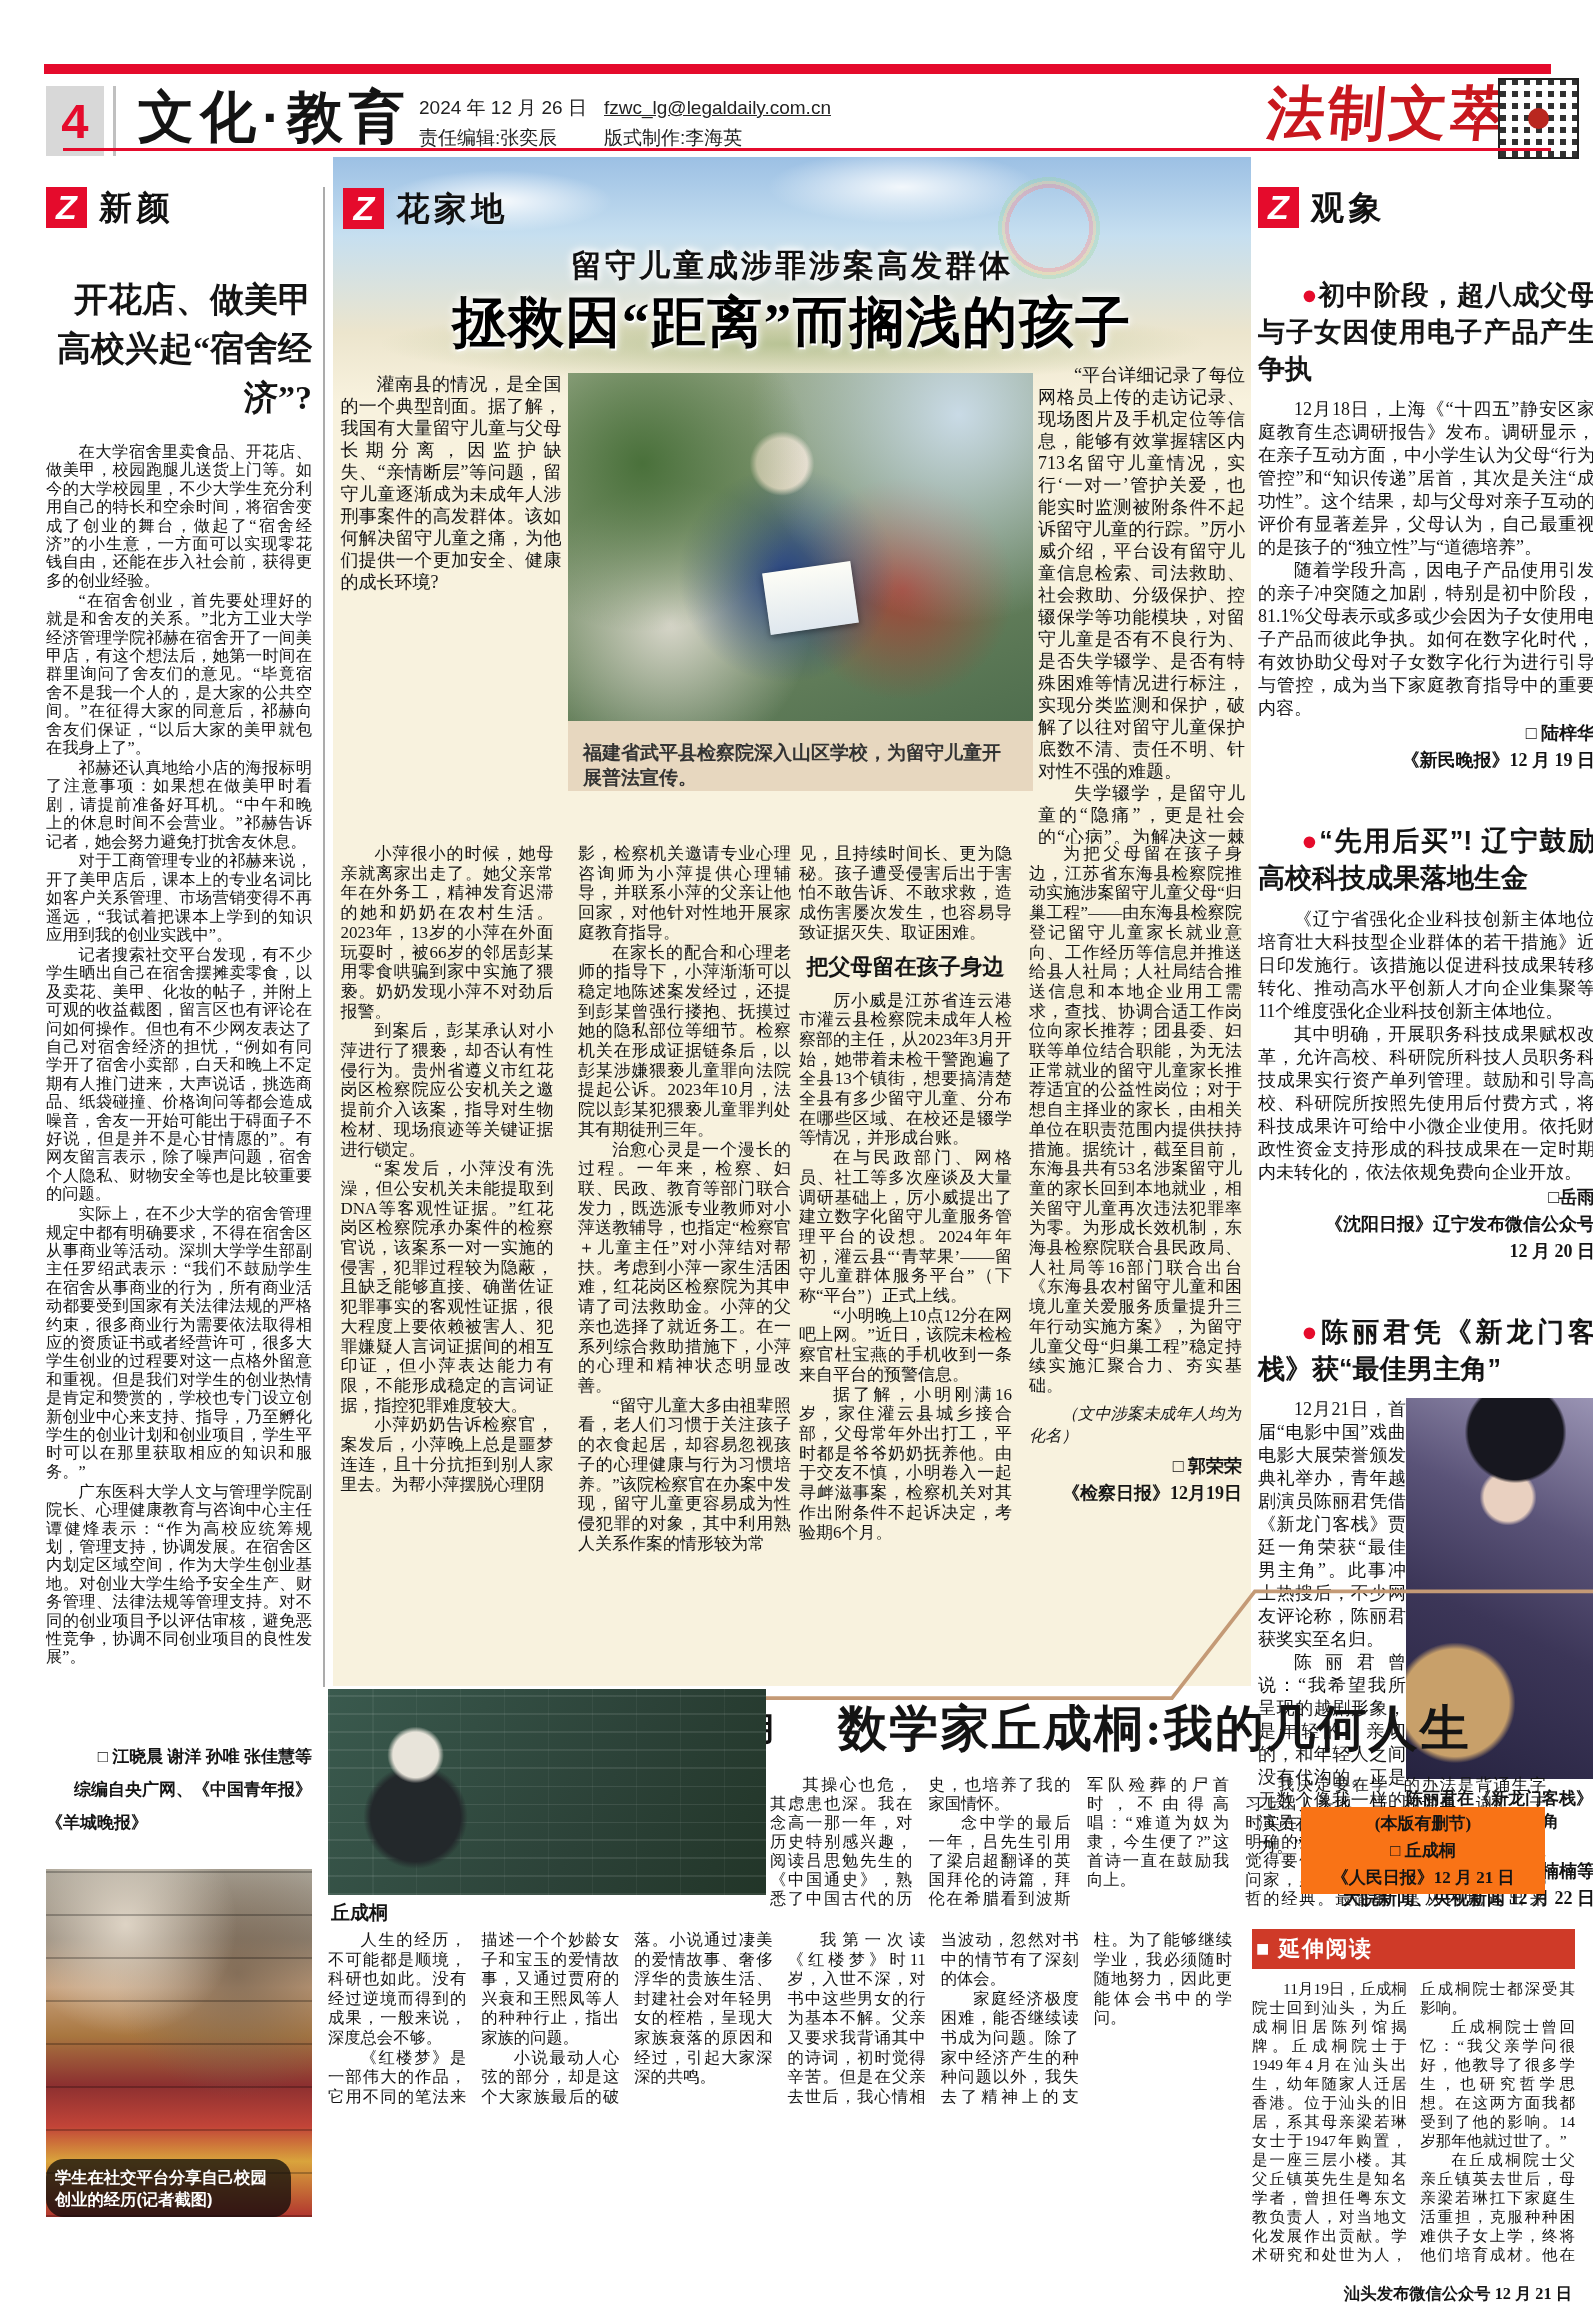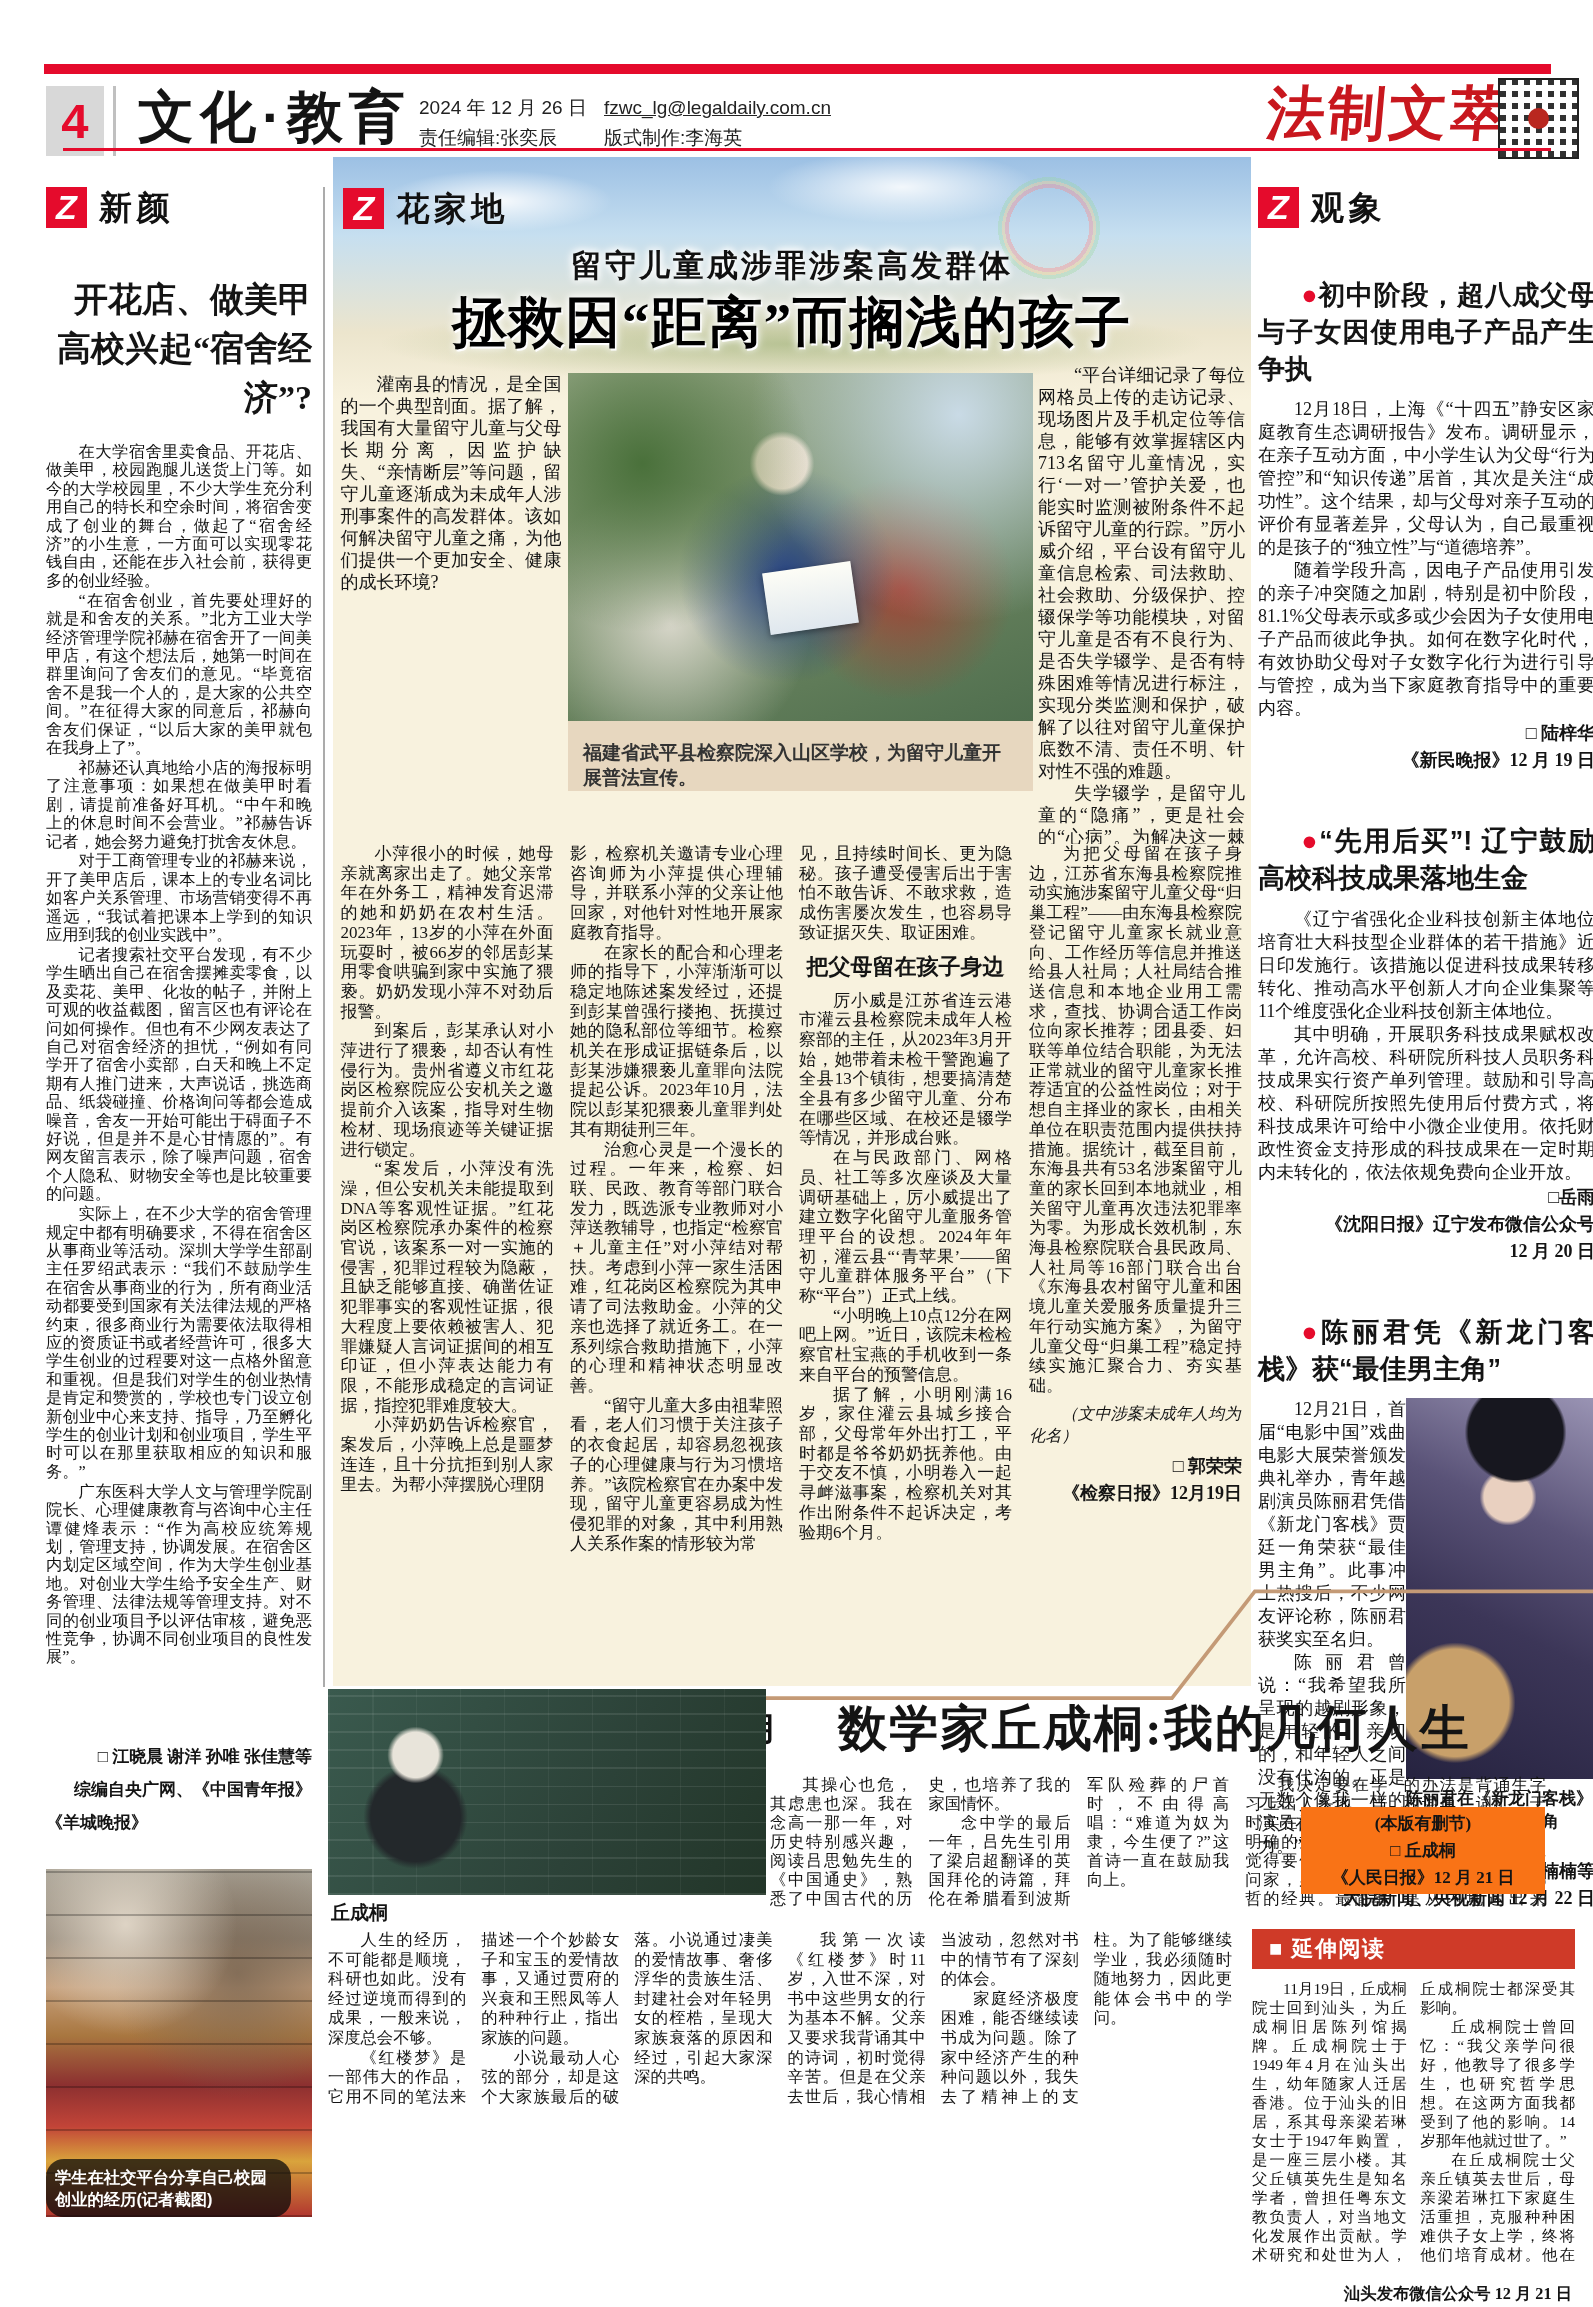--- a/index.html
+++ b/index.html
@@ -80,21 +80,21 @@
       radial-gradient(circle at 47% 58%,rgba(36,64,132,.95),transparent 34%),
       radial-gradient(circle at 72% 62%,rgba(170,58,48,.85),transparent 28%),
       radial-gradient(circle at 22% 72%,rgba(226,222,212,.9),transparent 32%),
       linear-gradient(160deg,#9fae8f,#6f8862 55%,#4f6e4e);}
   #mphoto:after{content:"";position:absolute;left:198px;top:194px;width:89px;height:62px;
       background:linear-gradient(180deg,#fdfdf6,#dfe7ee);transform:rotate(-8deg);box-shadow:0 2.2px 6px rgba(0,0,0,.4);}
   #mcap{left:235px;top:564px;width:465px;height:70px;background:#e7d7bf;box-sizing:border-box;
       padding:19px 15px 0;font:bold 19px/25px "Liberation Sans",sans-serif;color:#333;}
   #mcolR{left:705px;top:207px;width:207px;height:480px;}
   #mb1{left:7.4px;top:687px;width:213px;height:832px;}
-  #mb2{left:237px;top:687px;width:213px;height:832px;}
+  #mb2{left:245px;top:687px;width:213px;height:832px;}
   #mb3{left:466px;top:687px;width:213px;height:832px;}
   #mb4{left:696px;top:687px;width:213px;height:832px;}
   .subhead{font:bold 22px/36px "Liberation Sans",sans-serif;text-align:center;text-indent:0;margin:6px 0;}
   .mnote{font:italic 16.3px/22px "Liberation Serif",serif;text-indent:2em;margin-top:7.4px;}
   .mbyline{text-align:right;font:bold 18px/27px "Liberation Serif",serif;margin-top:6px;}
 
   
   #sidebar{left:1258px;top:187px;width:337px;}
   .sbtitle{font:bold 27px/37px "Liberation Sans",sans-serif;text-align:justify;text-indent:1.6em;margin:0 0 10.4px;}
   .sbtitle .dot{color:#e50b2c;}
@@ -126,21 +126,21 @@
   #bheadline{left:762px;top:1698px;width:785px;text-align:center;
       font:bold 49px/62px "Liberation Serif",serif;letter-spacing:2.2px;}
   #regC{left:770px;top:1775px;width:776px;height:139px;column-count:5;column-gap:16.3px;
       font:16.3px/19px "Liberation Serif",serif;overflow:hidden;}
   #bylineC{left:1301px;top:1807px;width:244px;text-align:center;background:#f97316;
       font:bold 17px/27px "Liberation Serif",serif;padding:3px 0;}
   #regD{left:328px;top:1930px;width:904px;height:374px;column-count:6;column-gap:15px;
       font:16.3px/19.6px "Liberation Serif",serif;overflow:hidden;}
   #yans{left:1252px;top:1929px;width:323px;height:377px;}
   #yansbar{width:323px;height:40px;background:#cf3a28;color:#fff;box-sizing:border-box;
-      font:bold 22px/40px "Liberation Sans",sans-serif;padding-left:17px;letter-spacing:1.5px;}
+      font:bold 22px/40px "Liberation Sans",sans-serif;padding-left:4px;letter-spacing:1.5px;}
   #yansbody{margin-top:10.4px;height:289px;overflow:hidden;column-count:2;column-gap:13.3px;
       font:15.5px/19px "Liberation Serif",serif;}
   #yanssrc{position:absolute;right:3px;bottom:1.5px;font:bold 16.3px/22px "Liberation Serif",serif;}
 </style>
 </head>
 <body>
 
 <div id="page">
 
   <div class="abs" id="topbar"></div>

